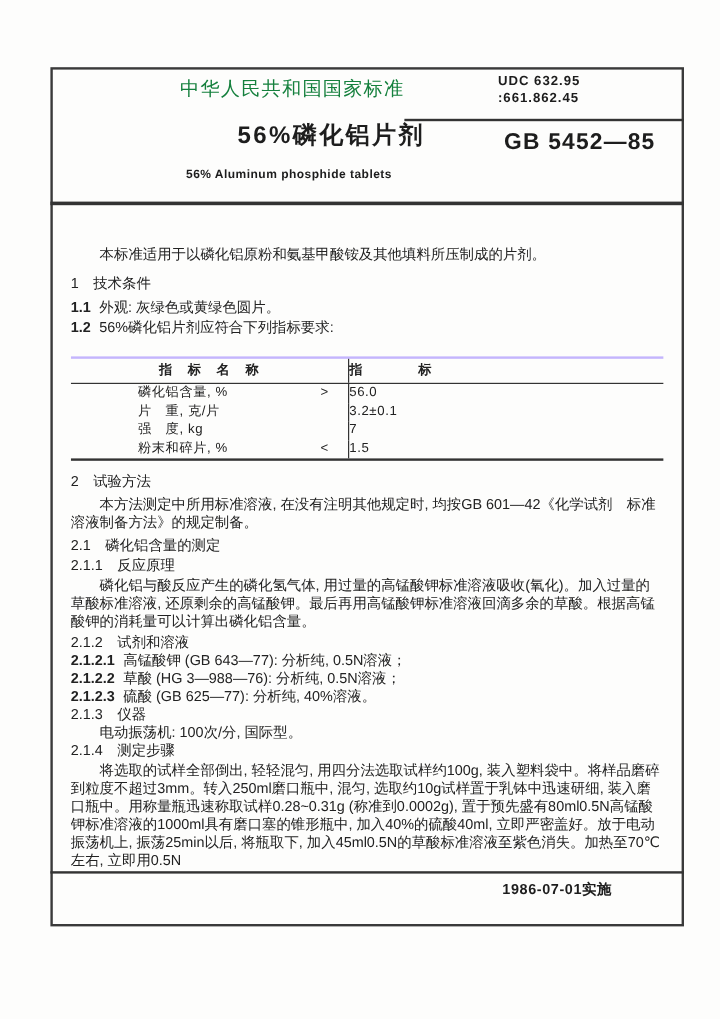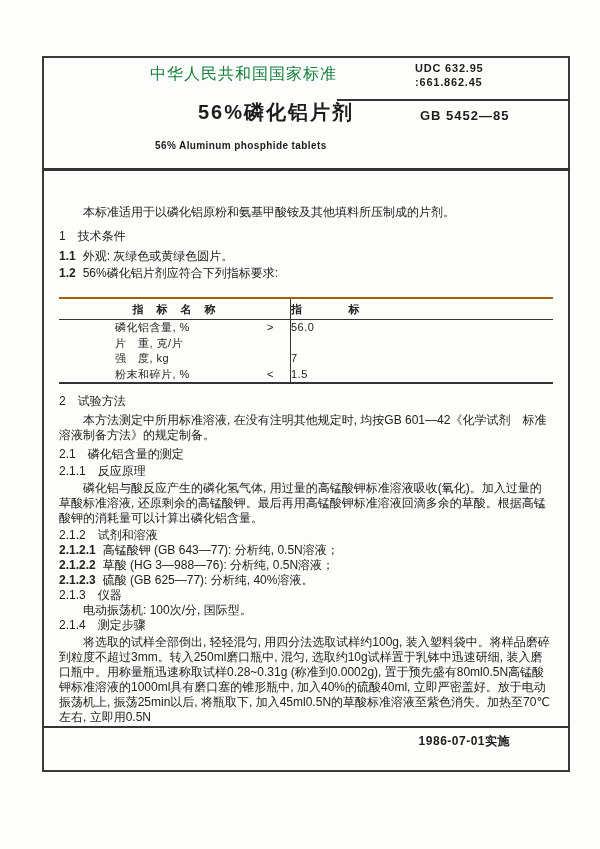--- a/index.html
+++ b/index.html
@@ -7,38 +7,38 @@
   .page {
     position:relative; width:600px; height:849px; background:#fdfdfc;
     font-family:"Liberation Sans","DejaVu Sans",sans-serif; color:#1d1d1d; overflow:hidden;
   }
   .frame { position:absolute; left:42px; top:56px; width:528px; height:716px; border:2px solid #3a3a3a; }
 
   
   .org { position:absolute; left:150px; top:64px; font-size:16px; letter-spacing:1px; color:#15803d; }
   .udc { position:absolute; left:415px; top:61px; font-weight:bold; font-size:11px; line-height:14px; letter-spacing:0.8px; }
   .udc-rule { position:absolute; left:337px; top:99px; width:233px; height:2px; background:#333; }
-  .std-no { position:absolute; left:420px; top:108px; font-weight:bold; font-size:13px; letter-spacing:1px; }
+  .std-no { position:absolute; left:420px; top:108px; font-weight:bold; font-size:19px; letter-spacing:1px; }
   .doc-title { position:absolute; left:166px; top:99px; font-size:20px; font-weight:bold; letter-spacing:2px;margin-left:32px; }
   .doc-title-en { position:absolute; left:155px; top:140px; font-size:10px; font-weight:bold; letter-spacing:0.4px; }
   .header-rule { position:absolute; left:42px; top:168px; width:528px; height:2.5px; background:#333; }
 
   
   .body { position:absolute; left:59px; top:183px; width:494px; height:543px; overflow:hidden;
           font-size:12px; line-height:15px; color:#222; }
   .body p, .body h3 { font-size:12px; line-height:15px; font-weight:normal; }
   .hd { font-weight:bold; }
   .indent { text-indent:24px; }
   .clause .num { font-weight:bold; margin-right:7px; }
 
   .scope { margin-top:22px; }
   .hd-1 { margin-top:9px; }
   .c-11 { margin-top:5px; }
   .c-12 { margin-top:2px; }
-  .spec-table { margin-top:16px; border-top:2px solid #a16207; border-bottom:2px solid #333; }
+  .spec-table { margin-top:16px; border-top:2px solid #c4b5fd; border-bottom:2px solid #333; }
   .t-row { display:flex; align-items:center; }
   .t-head { height:21px; border-bottom:1.5px solid #333; font-weight:bold; }
   .t-body .t-row { height:15.5px; }
   .t-name { width:232px; border-right:1px solid #333; align-self:stretch; display:flex; align-items:center;
             padding-left:56px; position:relative; font-size:11px; letter-spacing:0.5px; }
   .t-head .t-name { justify-content:center; padding-left:0; letter-spacing:1px; }
   .t-op { position:absolute; right:16px; font-size:11px; }
   .t-val { flex:1; text-align:left; font-size:11px; letter-spacing:0.5px; }
   .note { margin-top:7px; font-size:10.5px; line-height:14px; padding-left:14px; }
 
@@ -93,20 +93,21 @@
               <span>磷化铝含量, %</span>
               <span class="t-op">&gt;</span>
             </div>
           <div class="t-val">56.0</div>
         </div>
         <div class="t-row">
           <div class="t-name">
               <span>片　重, 克/片</span>
               <span class="t-op"></span>
             </div>
+          <div class="t-val">3.2±0.1</div>
         </div>
         <div class="t-row">
           <div class="t-name">
               <span>强　度, kg</span>
               <span class="t-op"></span>
             </div>
           <div class="t-val">7</div>
         </div>
         <div class="t-row">
           <div class="t-name">

